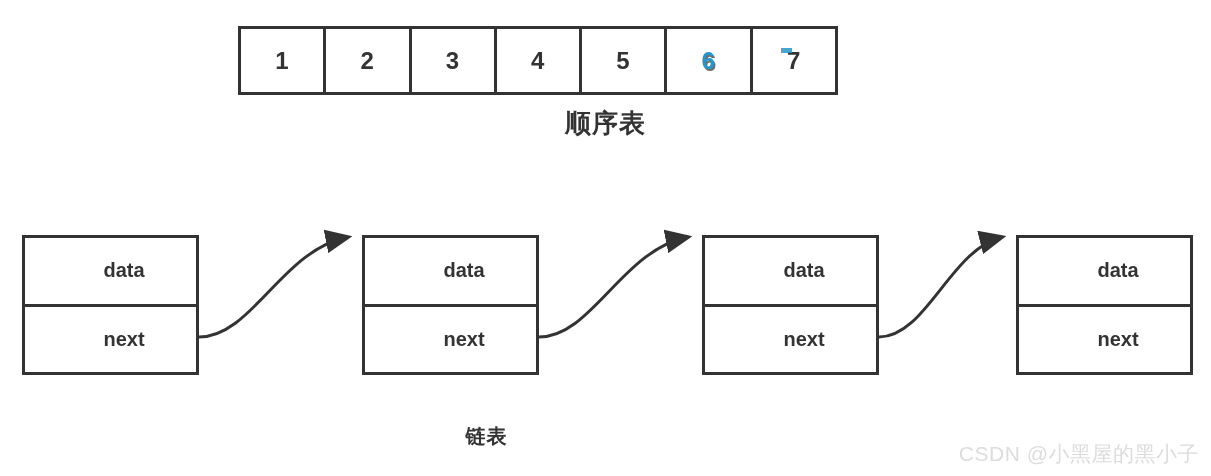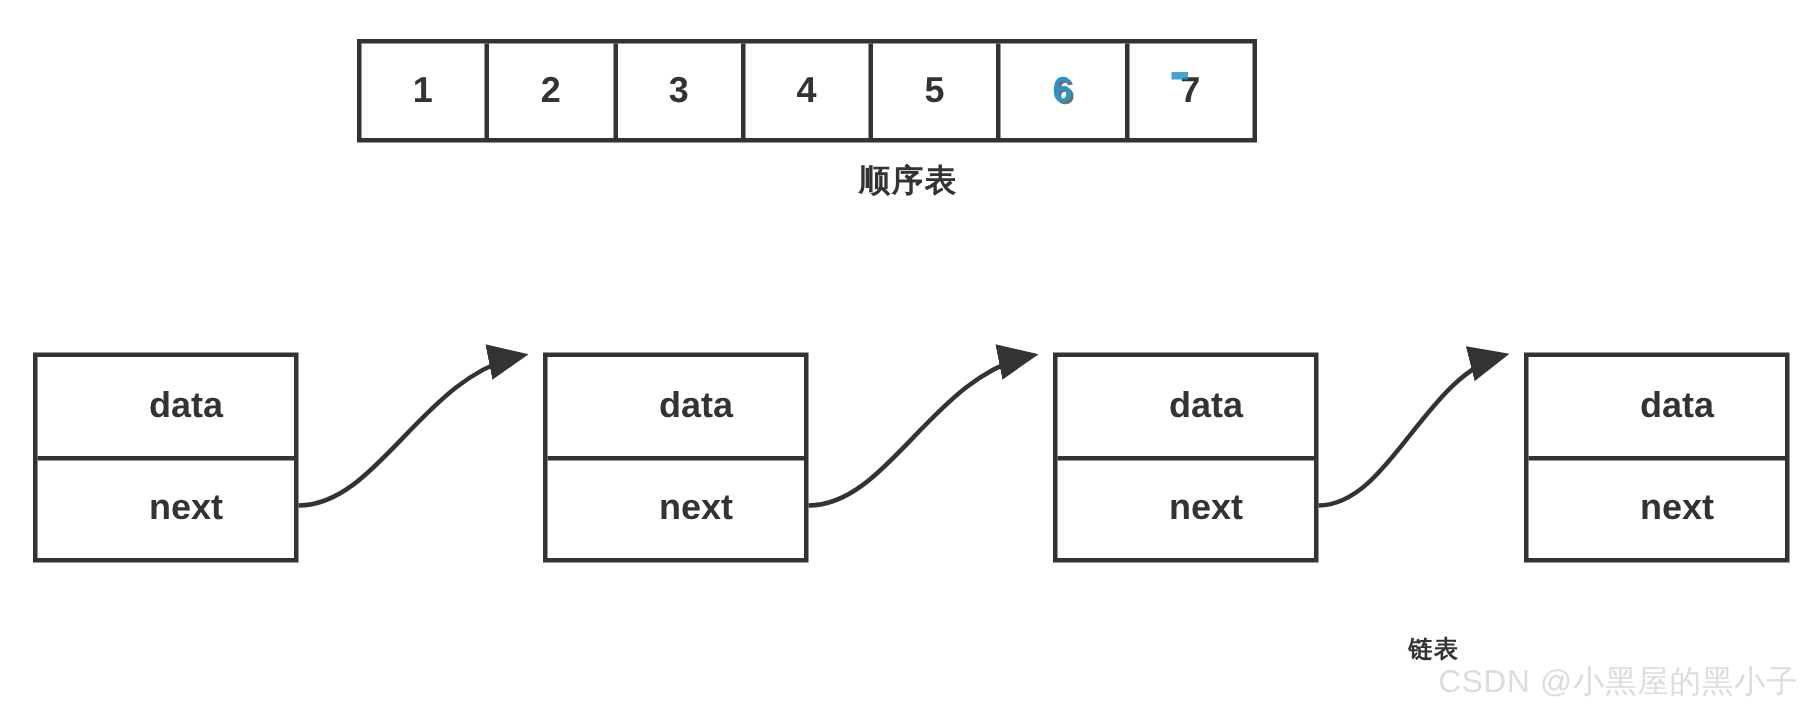--- a/index.html
+++ b/index.html
@@ -66,21 +66,21 @@
     opacity: 0.85;
     pointer-events: none;
   }
 
   .seq-label {
     position: absolute;
     left: 0;
     top: 106px;
     width: 1211px;
     text-align: center;
-    font-size: 21px;
+    font-size: 26px;
     font-weight: bold;
     color: #333333;
     letter-spacing: 1px;
   }
   .seq-label .inner {
     position: relative;
     display: inline-block;
   }
   
   .seq-label .inner::after {
@@ -105,21 +105,21 @@
     box-sizing: border-box;
     background: #ffffff;
     display: flex;
     flex-direction: column;
   }
   .node-cell {
     flex: 1 1 0;
     display: flex;
     align-items: center;
     justify-content: center;
-    font-size: 24px;
+    font-size: 20px;
     font-weight: bold;
     color: #333333;
     padding-left: 27px;
   }
   .node-cell.top {
     border-bottom: 3px solid #333333;
   }
 
   .link-layer {
     position: absolute;
@@ -128,22 +128,22 @@
     width: 1211px;
     height: 476px;
     pointer-events: none;
   }
 
   .list-label {
     position: absolute;
     left: 0;
     top: 423px;
     width: 973px;
-    text-align: right;
-    font-size: 16px;
+    text-align: center;
+    font-size: 20px;
     font-weight: bold;
     color: #333333;
     letter-spacing: 1px;
   }
 
   .watermark {
     position: absolute;
     right: 12px;
     bottom: 8px;
     font-size: 21px;

